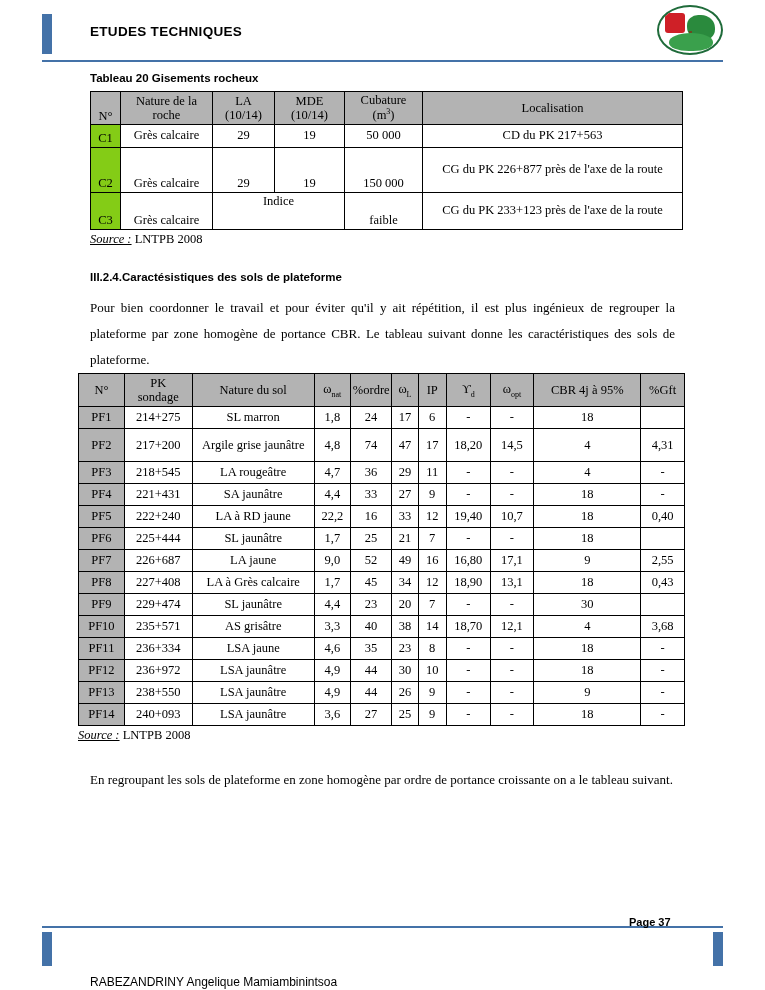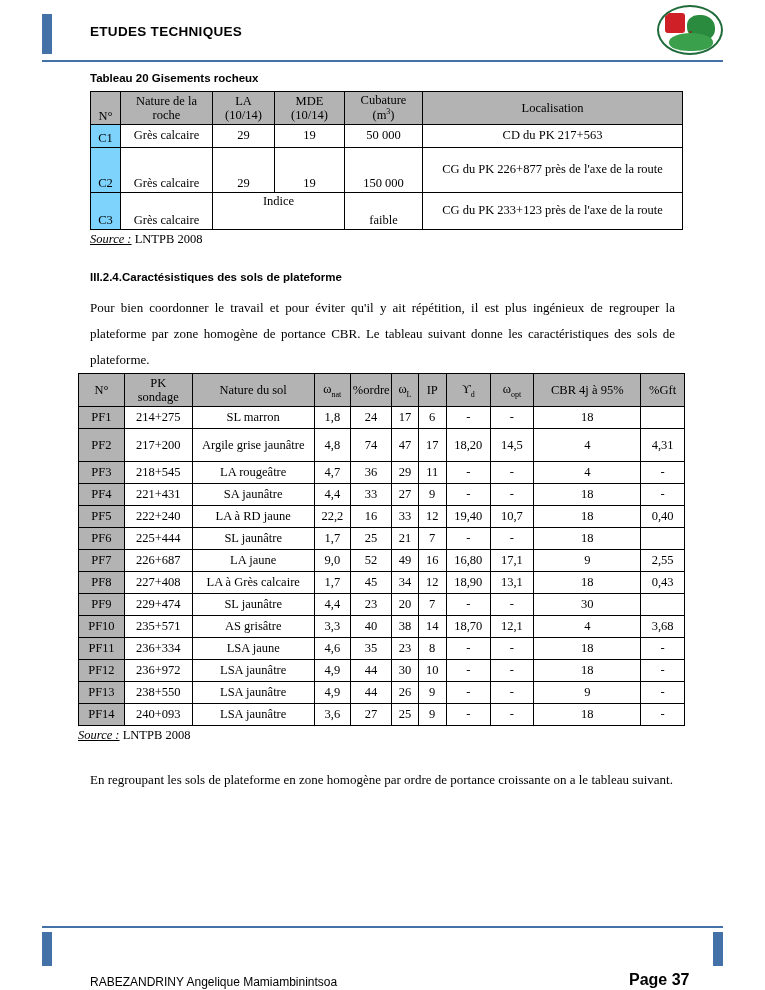--- a/index.html
+++ b/index.html
@@ -160,21 +160,21 @@
     table-layout: fixed;
   }
   .t20 th {
     background: #b3b3b3;
     height: 18px;
     line-height: 1.15;
   }
   .t20 td { height: 20px; }
   .t20 .hcell-num { vertical-align: bottom; }
   .t20 td.rowhead {
-    background: #7dd3fc;
+    background: #84cc16;
     vertical-align: bottom;
   }
 
   .t21 {
     margin-left: 78px;
     width: 607px;
     table-layout: fixed;
   }
   .t21 th {
     background: #b3b3b3;
@@ -219,24 +219,24 @@
     position: absolute;
     left: 90px;
     top: 975px;
     font-family: "Liberation Sans", sans-serif;
     font-weight: normal;
     font-size: 12px;
   }
   .footer-page {
     position: absolute;
     left: 629px;
-    top: 971px;
+    top: 916px;
     font-family: "Liberation Sans", sans-serif;
     font-weight: bold;
-    font-size: 16px;
+    font-size: 11px;
     text-align: center;
   }
 </style>
 </head>
 <body>
 
 <div class="page">
 
   <div class="header">
     <div class="header-bar-left"></div>

